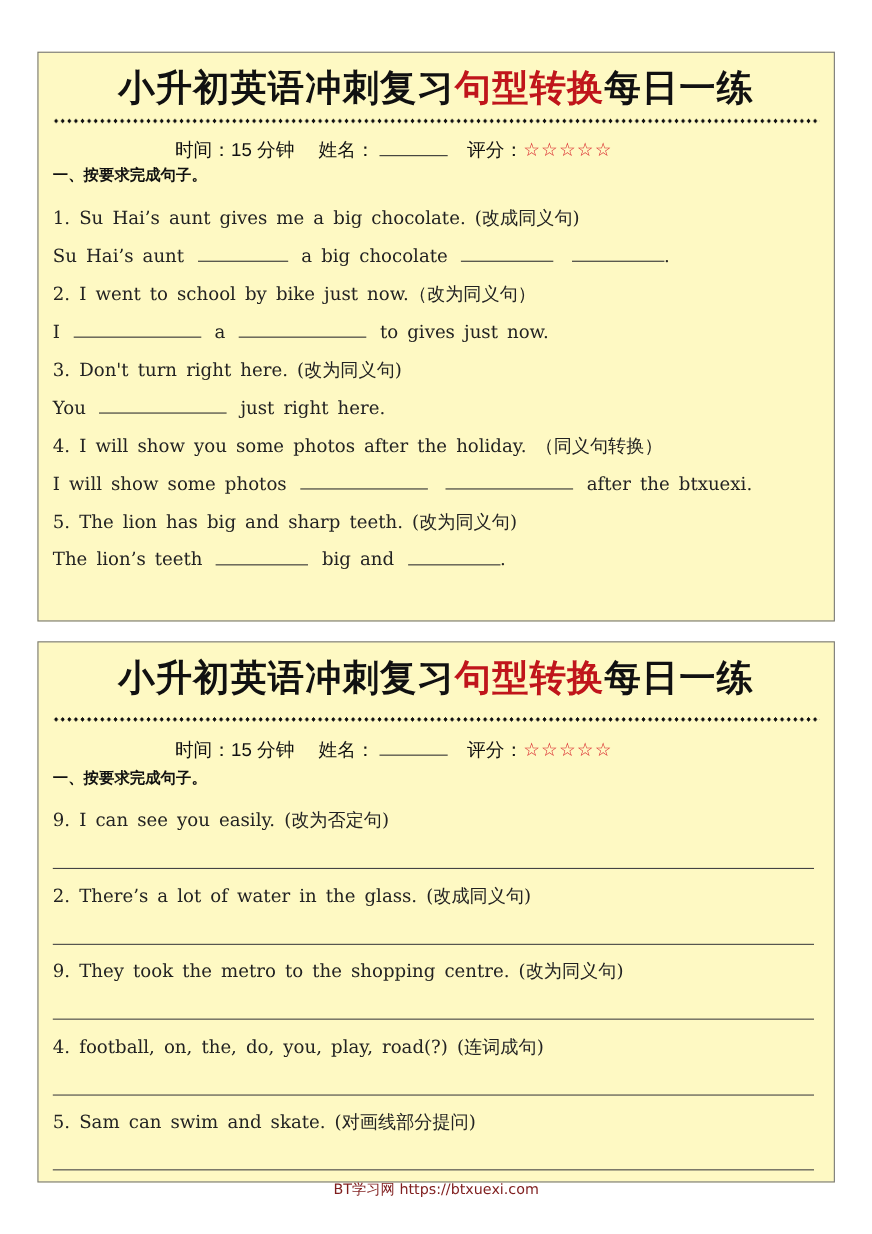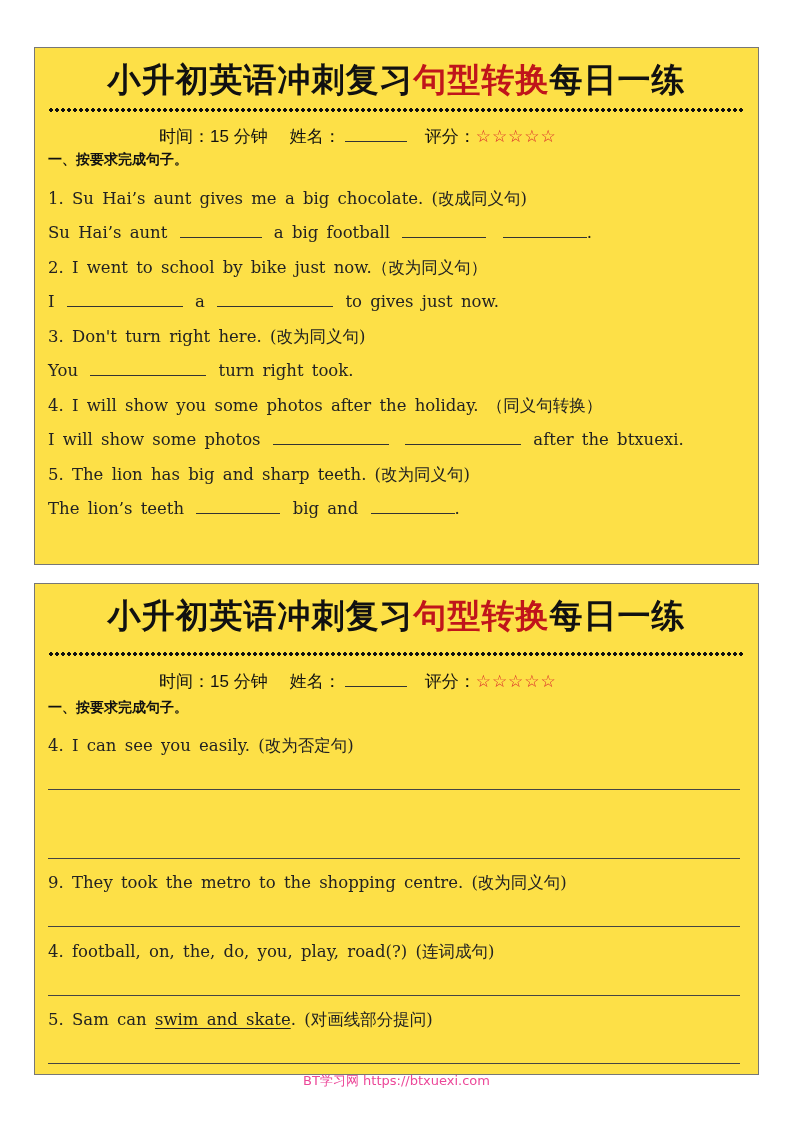--- a/index.html
+++ b/index.html
@@ -1,69 +1,69 @@
 <!DOCTYPE html>
 <html><head>
 <meta charset="utf-8">
 <style>
   html, body { margin:0; padding:0; background:#ffffff; }
   body { width:793px; height:1122px; position:relative; overflow:hidden; font-family:"DejaVu Serif", serif; color:#222; }
-  .box { position:absolute; left:34px; width:725px; border:1.5px solid #777; box-sizing:border-box; background:#fde047; }
+  .box { position:absolute; left:34px; width:725px; border:1.5px solid #777; box-sizing:border-box; background:#fef9c3; }
   #box1 { top:47px; height:518px; }
   #box2 { top:583px; height:492px; }
   .title { position:absolute; left:0; right:0; top:10px; text-align:center; font-family:"DejaVu Sans", sans-serif; font-weight:bold; font-size:33px; letter-spacing:1px; color:#111; }
   .title .red { color:#c0151b; }
   .dots { position:absolute; left:13px; right:13px; top:60px; height:4px; background-image: radial-gradient(circle, #111 1.6px, transparent 1.8px); background-size:6px 4px; background-repeat:repeat-x; }
   .meta { position:absolute; left:124px; top:77px; font-family:Liberation Sans, sans-serif; font-size:17px; color:#111; white-space:nowrap; }
   .meta .gap { display:inline-block; width:22px; }
   .meta .name-blank { display:inline-block; width:62px; border-bottom:1.3px solid #333; margin:0 18px 0 4px; vertical-align:baseline; height:12px; }
   .meta .stars { color:#d9262b; letter-spacing:1px; }
   .section { position:absolute; left:13px; top:103px; font-family:"DejaVu Sans", sans-serif; font-weight:bold; font-size:14px; color:#111; }
   .line { position:absolute; left:13px; font-size:16.5px; white-space:nowrap; color:#222; word-spacing:3px; }
   .blank { display:inline-block; border-bottom:1.3px solid #333; height:12px; vertical-align:baseline; margin:0 4px; }
   .answer-line { position:absolute; left:13px; right:18px; border-top:1.6px solid #444; }
-  .u { text-decoration:underline; text-underline-offset:3px;margin-top:40px; }
-  .footer { position:absolute; left:0; right:0; top:1072px; text-align:center; font-family:"DejaVu Sans", sans-serif; font-size:13px; color:#ec4899; }
+  .u { text-underline-offset:3px;margin-top:40px; }
+  .footer { position:absolute; left:0; right:0; top:1072px; text-align:center; font-family:"DejaVu Sans", sans-serif; font-size:13px; color:#7f1d1d; }
 </style>
 </head>
 <body>
 
 <div class="box" id="box1">
   <div class="title">
     <span>小升初英语冲刺复习</span><span class="red">句型转换</span><span>每日一练</span>
   </div>
   <div class="dots"></div>
   <div class="meta">
     <span>时间：15 分钟</span><span class="gap"></span><span>姓名：</span><span class="name-blank"></span><span>评分：</span><span class="stars">☆☆☆☆☆</span>
   </div>
   <div class="section">一、按要求完成句子。</div>
 
   <div class="line" style="top:140px">1. Su Hai’s aunt gives me a big chocolate. (改成同义句)</div>
   <div class="line" style="top:175px">
     <span>Su Hai’s aunt</span>
     <span class="blank" style="width:82px"></span>
-    <span>a big football</span>
+    <span>a big chocolate</span>
     <span class="blank" style="width:84px"></span>
     <span class="blank" style="width:84px;margin-right:0"></span><span>.</span>
   </div>
 
   <div class="line" style="top:209px">2. I went to school by bike just now.（改为同义句）</div>
   <div class="line" style="top:244px">
     <span>I</span>
     <span class="blank" style="width:116px"></span>
     <span>a</span>
     <span class="blank" style="width:116px"></span>
     <span>to gives just now.</span>
   </div>
 
   <div class="line" style="top:278px">3. Don't turn right here. (改为同义句)</div>
   <div class="line" style="top:313px">
     <span>You</span>
     <span class="blank" style="width:116px"></span>
-    <span>turn right took.</span>
+    <span>just right here.</span>
   </div>
 
   <div class="line" style="top:347px">4. I will show you some photos after the holiday. （同义句转换）</div>
   <div class="line" style="top:382px">
     <span>I will show some photos</span>
     <span class="blank" style="width:116px"></span>
     <span class="blank" style="width:116px"></span>
     <span>after the btxuexi.</span>
   </div>
 
@@ -79,23 +79,24 @@
 <div class="box" id="box2">
   <div class="title">
     <span>小升初英语冲刺复习</span><span class="red">句型转换</span><span>每日一练</span>
   </div>
   <div class="dots" style="top:68px"></div>
   <div class="meta" style="top:86px">
     <span>时间：15 分钟</span><span class="gap"></span><span>姓名：</span><span class="name-blank"></span><span>评分：</span><span class="stars">☆☆☆☆☆</span>
   </div>
   <div class="section" style="top:115px">一、按要求完成句子。</div>
 
-  <div class="line" style="top:151px">4. I can see you easily. (改为否定句)</div>
+  <div class="line" style="top:151px">9. I can see you easily. (改为否定句)</div>
   <div class="answer-line" style="top:205px"></div>
 
+  <div class="line" style="top:220px">2. There’s a lot of water in the glass. (改成同义句)</div>
   <div class="answer-line" style="top:274px"></div>
 
   <div class="line" style="top:288px">9. They took the metro to the shopping centre. (改为同义句)</div>
   <div class="answer-line" style="top:342px"></div>
 
   <div class="line" style="top:357px">4. football, on, the, do, you, play, road(?) (连词成句)</div>
   <div class="answer-line" style="top:411px"></div>
 
   <div class="line" style="top:425px">
     <span>5. Sam can </span><span class="u">swim and skate</span><span>. (对画线部分提问)</span>

